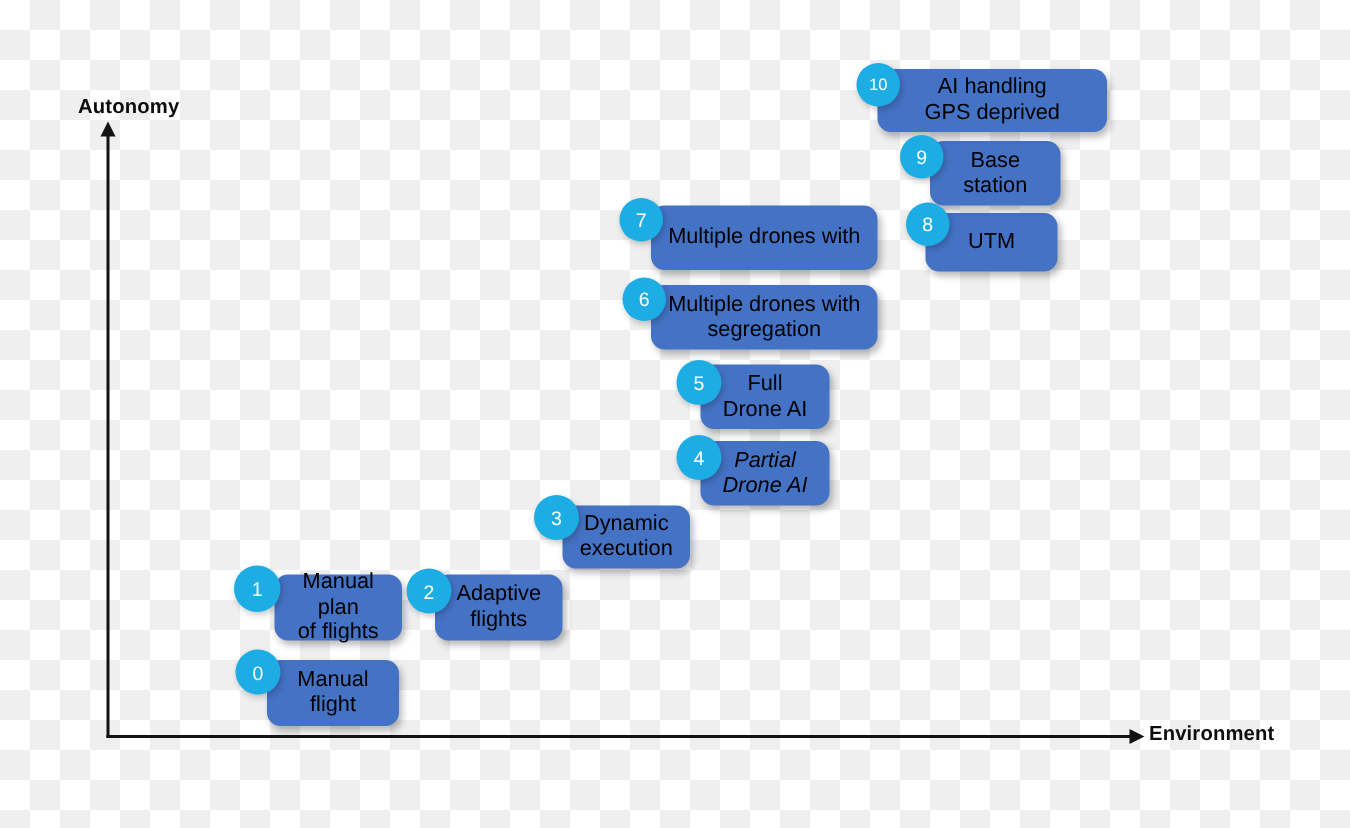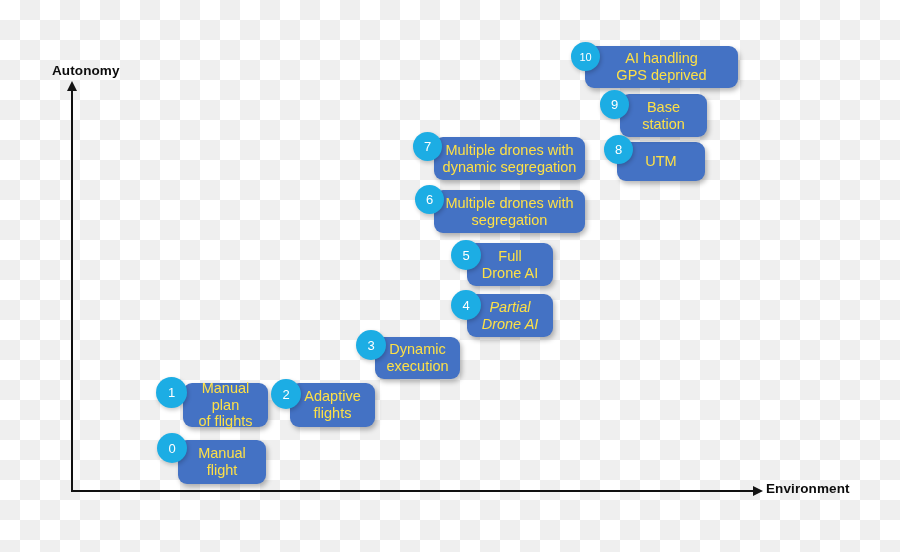--- a/index.html
+++ b/index.html
@@ -81,21 +81,21 @@
 
   
   .step {
     position: absolute;
   }
   .step-box {
     position: absolute;
     box-sizing: border-box;
     background: #4472c4;
     border-radius: 9px;
-    color: #fde047;
+    color: #000000;
     display: flex;
     align-items: center;
     justify-content: center;
     text-align: center;
     line-height: 1.16;
     font-size: 14.5px;
     padding: 2px 6px;
     box-shadow: 2px 3px 5px rgba(0, 0, 0, 0.28);
   }
   .step-badge {
@@ -194,21 +194,20 @@
         <span>segregation</span>
       </span>
     </div>
     <div class="step-badge" style="left:415px; top:185px; width:29px; height:29px;">6</div>
   </div>
 
   <div class="step">
     <div class="step-box" style="left:434px; top:137px; width:151px; height:43px;">
       <span>
         <span>Multiple drones with</span><br>
-        <span>dynamic segregation</span>
       </span>
     </div>
     <div class="step-badge" style="left:413px; top:132px; width:29px; height:29px;">7</div>
   </div>
 
   <div class="step">
     <div class="step-box" style="left:617px; top:142px; width:88px; height:39px;">
       <span>UTM</span>
     </div>
     <div class="step-badge" style="left:604px; top:135px; width:29px; height:29px;">8</div>

